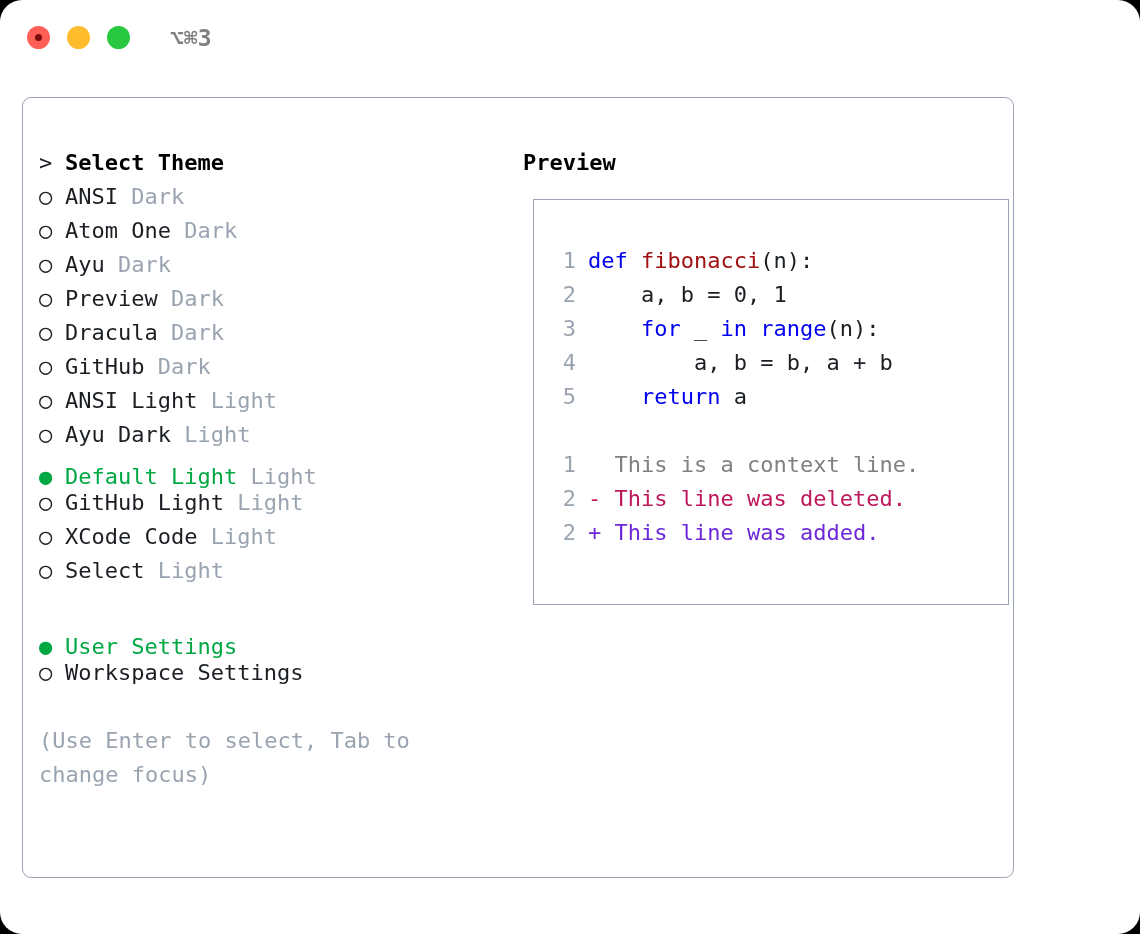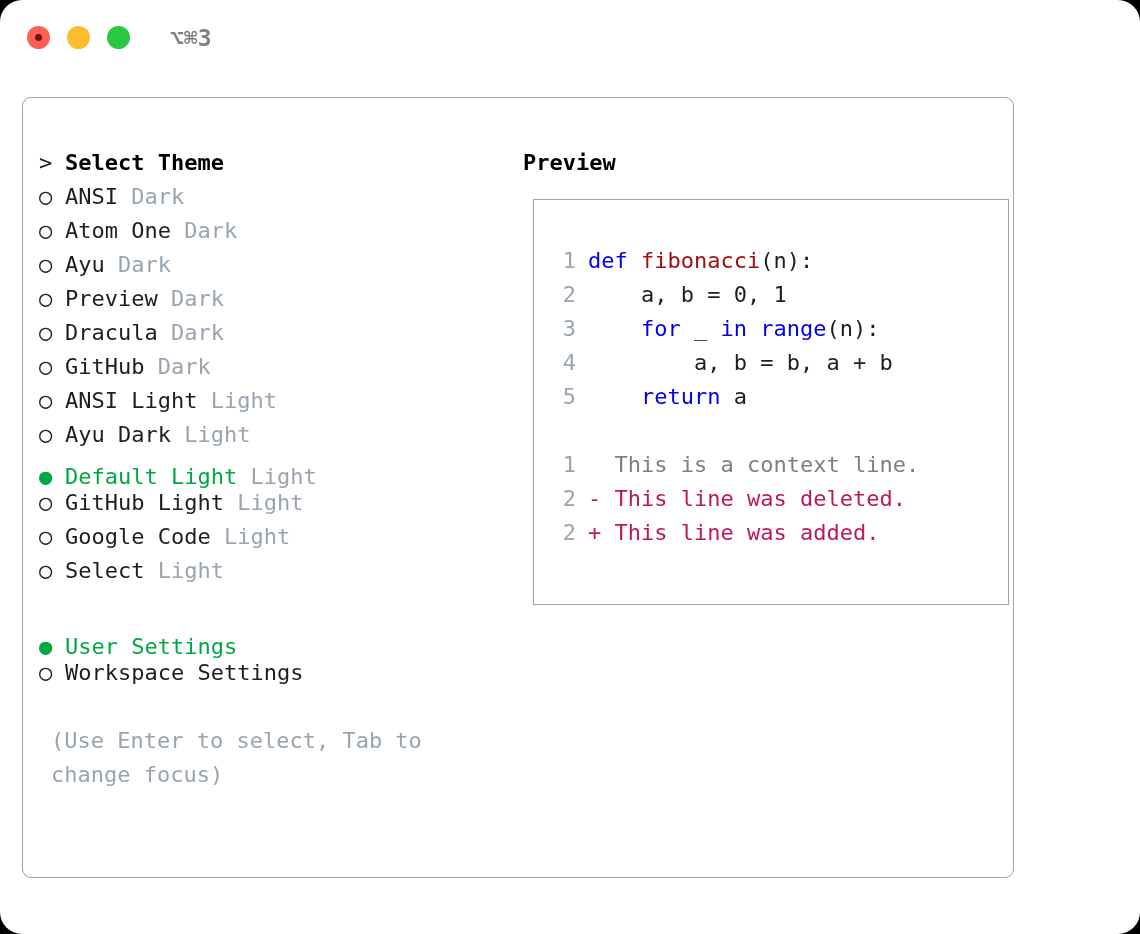--- a/index.html
+++ b/index.html
@@ -110,21 +110,20 @@
   .row.selected .label { color: #00a843; margin-top: 8px; }
   .label { color: #1b1f23; }
   .suffix { color: #9aa4b0; }
   .spacer { height: 34px; }
   .hint {
     font-size: 22px;
     line-height: 34px;
     color: #9aa4b0;
     width: 420px;
     white-space: pre-wrap;
-    margin-left: 12px;
   }
   
   .preview-title {
     font-size: 22px;
     line-height: 34px;
     font-weight: bold;
     color: #000000;
     padding-left: 22px;
   }
   .preview-box {
@@ -150,21 +149,21 @@
     text-align: right;
     color: #9aa4b0;
     flex: 0 0 26px;
   }
   .ctext { padding-left: 12px; white-space: pre; }
   .kw  { color: #0000ee; }
   .fn  { color: #a01010; }
   .pl  { color: #1b1f23; }
   .ctx { color: #808080; }
   .del { color: #be185d; }
-  .add { color: #be185d; }
+  .add { color: #6d28d9; }
   .blank-line { height: 34px; }
 </style>
 </head>
 <body>
 
 <div class="window">
 
   <div class="titlebar">
     <div class="dots">
       <span class="dot dot-red"></span>
@@ -183,21 +182,21 @@
             <div class="row"><span class="marker">○</span><span class="label">ANSI</span><span class="suffix"> Dark</span></div>
             <div class="row"><span class="marker">○</span><span class="label">Atom One</span><span class="suffix"> Dark</span></div>
             <div class="row"><span class="marker">○</span><span class="label">Ayu</span><span class="suffix"> Dark</span></div>
             <div class="row"><span class="marker">○</span><span class="label">Preview</span><span class="suffix"> Dark</span></div>
             <div class="row"><span class="marker">○</span><span class="label">Dracula</span><span class="suffix"> Dark</span></div>
             <div class="row"><span class="marker">○</span><span class="label">GitHub</span><span class="suffix"> Dark</span></div>
             <div class="row"><span class="marker">○</span><span class="label">ANSI Light</span><span class="suffix"> Light</span></div>
             <div class="row"><span class="marker">○</span><span class="label">Ayu Dark</span><span class="suffix"> Light</span></div>
             <div class="row selected"><span class="marker selected">●</span><span class="label">Default Light</span><span class="suffix"> Light</span></div>
             <div class="row"><span class="marker">○</span><span class="label">GitHub Light</span><span class="suffix"> Light</span></div>
-            <div class="row"><span class="marker">○</span><span class="label">Google Code</span><span class="suffix"> Light</span></div>
+            <div class="row"><span class="marker">○</span><span class="label">XCode Code</span><span class="suffix"> Light</span></div>
             <div class="row"><span class="marker">○</span><span class="label">Select</span><span class="suffix"> Light</span></div>
           </div>
         <div class="spacer"></div>
         <div id="apply-to">
             <div class="row selected"><span class="marker selected">●</span><span class="label">User Settings</span></div>
             <div class="row"><span class="marker">○</span><span class="label">Workspace Settings</span></div>
           </div>
         <div class="spacer"></div>
         <div class="hint">(Use Enter to select, Tab to
 change focus)</div>

